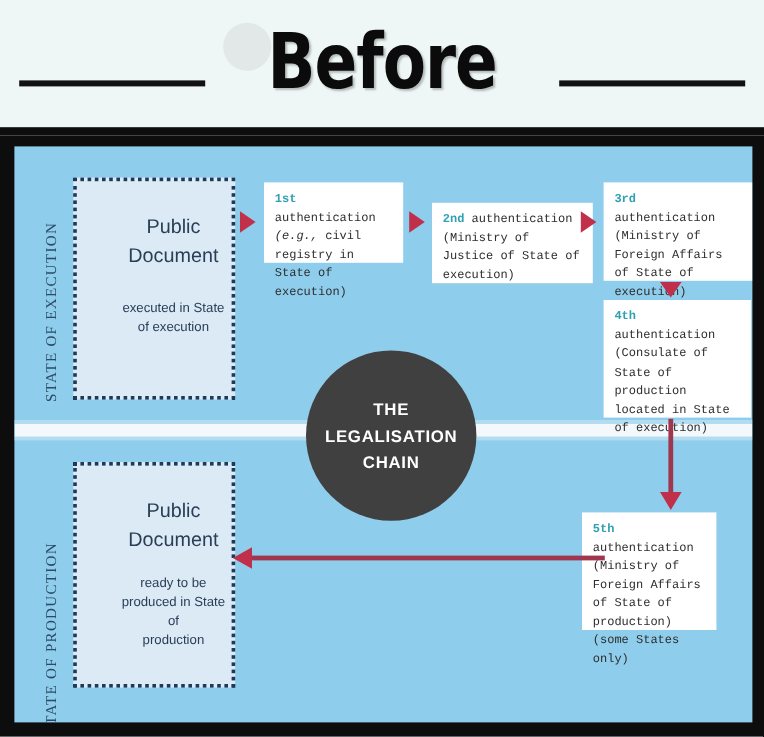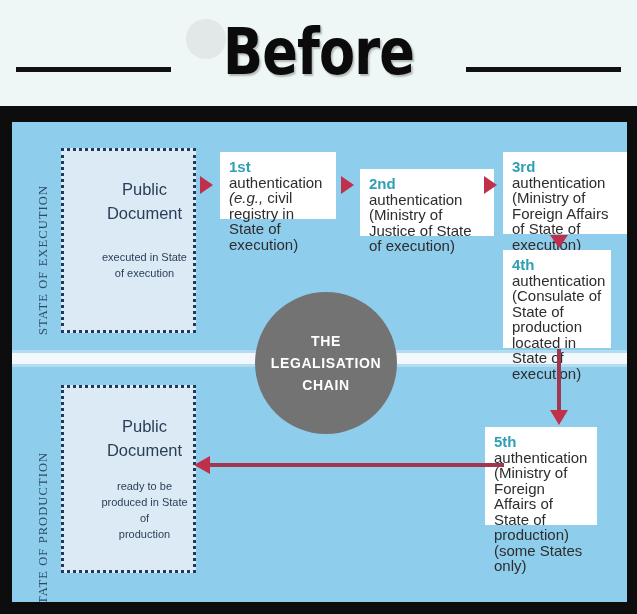--- a/index.html
+++ b/index.html
@@ -160,35 +160,35 @@
     margin-top: 24px;
     padding: 0 5px;
   }
   .doc-box-prod .doc-sub { margin-top: 16px; }
 
   
   .auth-box {
     position: absolute;
     background: #ffffff;
     padding: 7px 8px 26px 9px;
-    font-family: Liberation Sans, sans-serif;
-    font-size: 15px;
+    font-family: Liberation Mono, monospace;
+    font-size: 10px;
     line-height: 15.5px;
     color: #2d2d2d;
   }
   .auth-box .ord {
     color: #2f9fb3;
     font-weight: bold;
   }
   .auth-box .eg { font-style: italic; }
 
   .auth-1 { left: 208px; top: 30px;  width: 116px; height: 67px; }
   .auth-2 { left: 348px; top: 47px;  width: 134px; height: 67px; }
   .auth-3 { left: 491px; top: 30px;  width: 124px; height: 82px; }
-  .auth-4 { left: 491px; top: 128px; width: 108px; height: 98px; }
+  .auth-4 { left: 491px; top: 128px; width: 123px; height: 98px; }
   .auth-5 { left: 473px; top: 305px; width: 112px; height: 98px; }
 
   
   .tri-right {
     position: absolute;
     width: 0; height: 0;
     border-top: 9px solid transparent;
     border-bottom: 9px solid transparent;
     border-left: 13px solid #c0304a;
   }
@@ -243,21 +243,21 @@
   }
 
   
   .chain-circle {
     position: absolute;
     left: 243px;
     top: 170px;
     width: 142px;
     height: 142px;
     border-radius: 50%;
-    background: #737373;
+    background: #404040;
     display: flex;
     flex-direction: column;
     align-items: center;
     justify-content: center;
     color: #ffffff;
     font-family: "Liberation Sans", sans-serif;
     font-weight: bold;
     font-size: 14px;
     line-height: 22px;
     letter-spacing: .6px;

